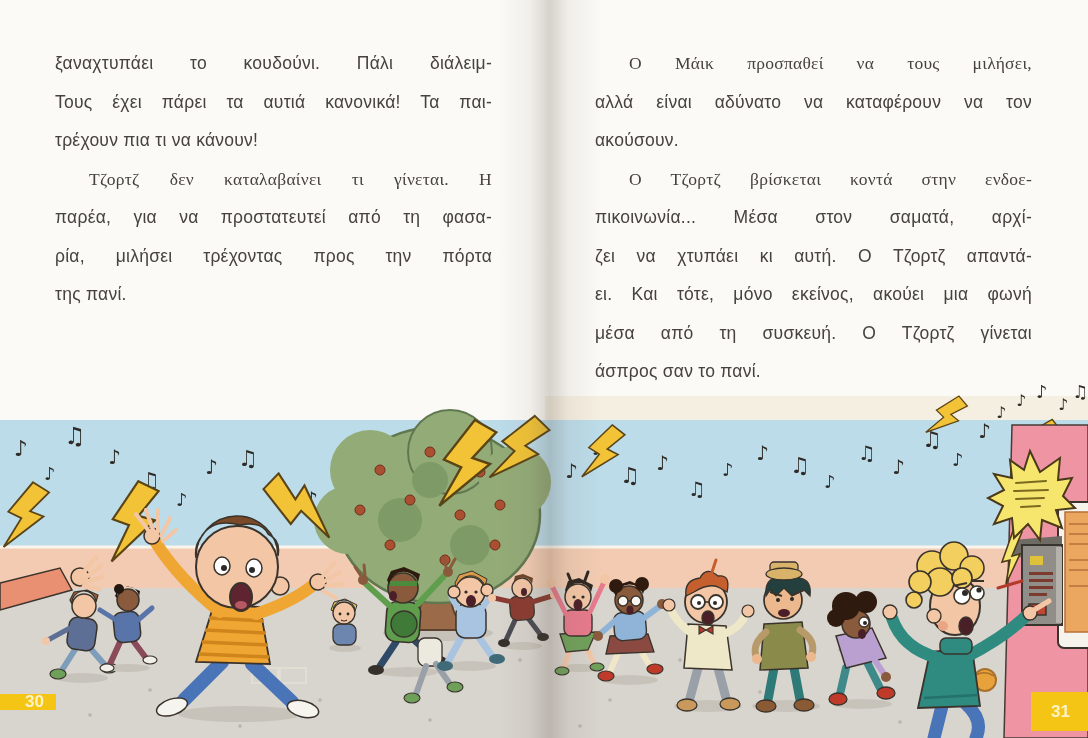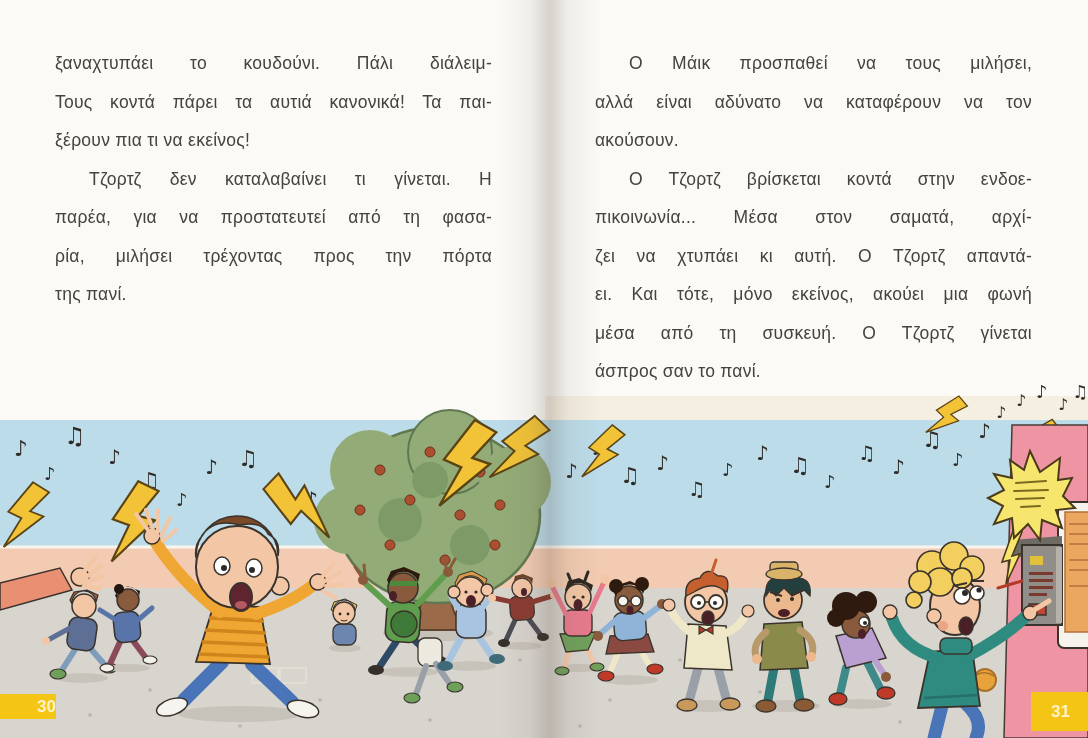--- a/index.html
+++ b/index.html
@@ -4,39 +4,39 @@
 <style>
   html,body{margin:0;padding:0;}
   body{width:1088px;height:738px;position:relative;overflow:hidden;
        background:#fbfaf6;font-family:"Liberation Sans","DejaVu Sans",sans-serif;}
   .textblock{position:absolute;top:44px;width:437px;color:#46433f;
              font-size:17.5px;letter-spacing:.25px;}
   .textblock.left{left:55px;}
   .textblock.right{left:595px;}
   .line{height:38.5px;line-height:38.5px;text-align:left;}
   .line.j{text-align:justify;text-align-last:justify;}
-  .line.ind{padding-left:34px;}
+  .line.ind{padding-left:34px;font-family:Liberation Serif, serif;}
   .illus{position:absolute;left:0;top:385px;}
   .gutter{position:absolute;left:498px;top:0;width:104px;height:738px;pointer-events:none;
     background:linear-gradient(90deg,rgba(110,96,82,0) 0%,rgba(110,96,82,.07) 30%,
       rgba(84,72,60,.22) 50%,rgba(110,96,82,.08) 68%,rgba(110,96,82,0) 100%);}
   .tab{position:absolute;background:#f5c516;color:#fdf3c8;font-weight:bold;
        font-size:17px;display:flex;align-items:center;box-sizing:border-box;}
-  .tab.l{left:0;top:694px;width:56px;height:25px;justify-content:flex-end;}
+  .tab.l{left:0;top:694px;width:56px;height:16px;justify-content:flex-end;padding-right:12px;}
   .tab.r{left:1031px;top:692px;width:57px;height:39px;justify-content:flex-start;padding-left:20px;}
 </style>
 </head>
 <body>
 
 <div>
 
   <div class="textblock left">
     <div class="line j">ξαναχτυπάει το κουδούνι. Πάλι διάλειμ-</div>
-    <div class="line j">Τους κοντά πάρει τα αυτιά κανονικά! Τα παι-</div>
-    <div class="line">ξέρουν πια τι να εκείνος!</div>
+    <div class="line j">Τους έχει πάρει τα αυτιά κανονικά! Τα παι-</div>
+    <div class="line">τρέχουν πια τι να κάνουν!</div>
     <div class="line j ind">Τζορτζ δεν καταλαβαίνει τι γίνεται. Η</div>
     <div class="line j">παρέα, για να προστατευτεί από τη φασα-</div>
     <div class="line j">ρία, μιλήσει τρέχοντας προς την πόρτα</div>
     <div class="line">της πανί.</div>
   </div>
 
   <div class="textblock right">
     <div class="line j ind">Ο Μάικ προσπαθεί να τους μιλήσει,</div>
     <div class="line j">αλλά είναι αδύνατο να καταφέρουν να τον</div>
     <div class="line">ακούσουν.</div>

